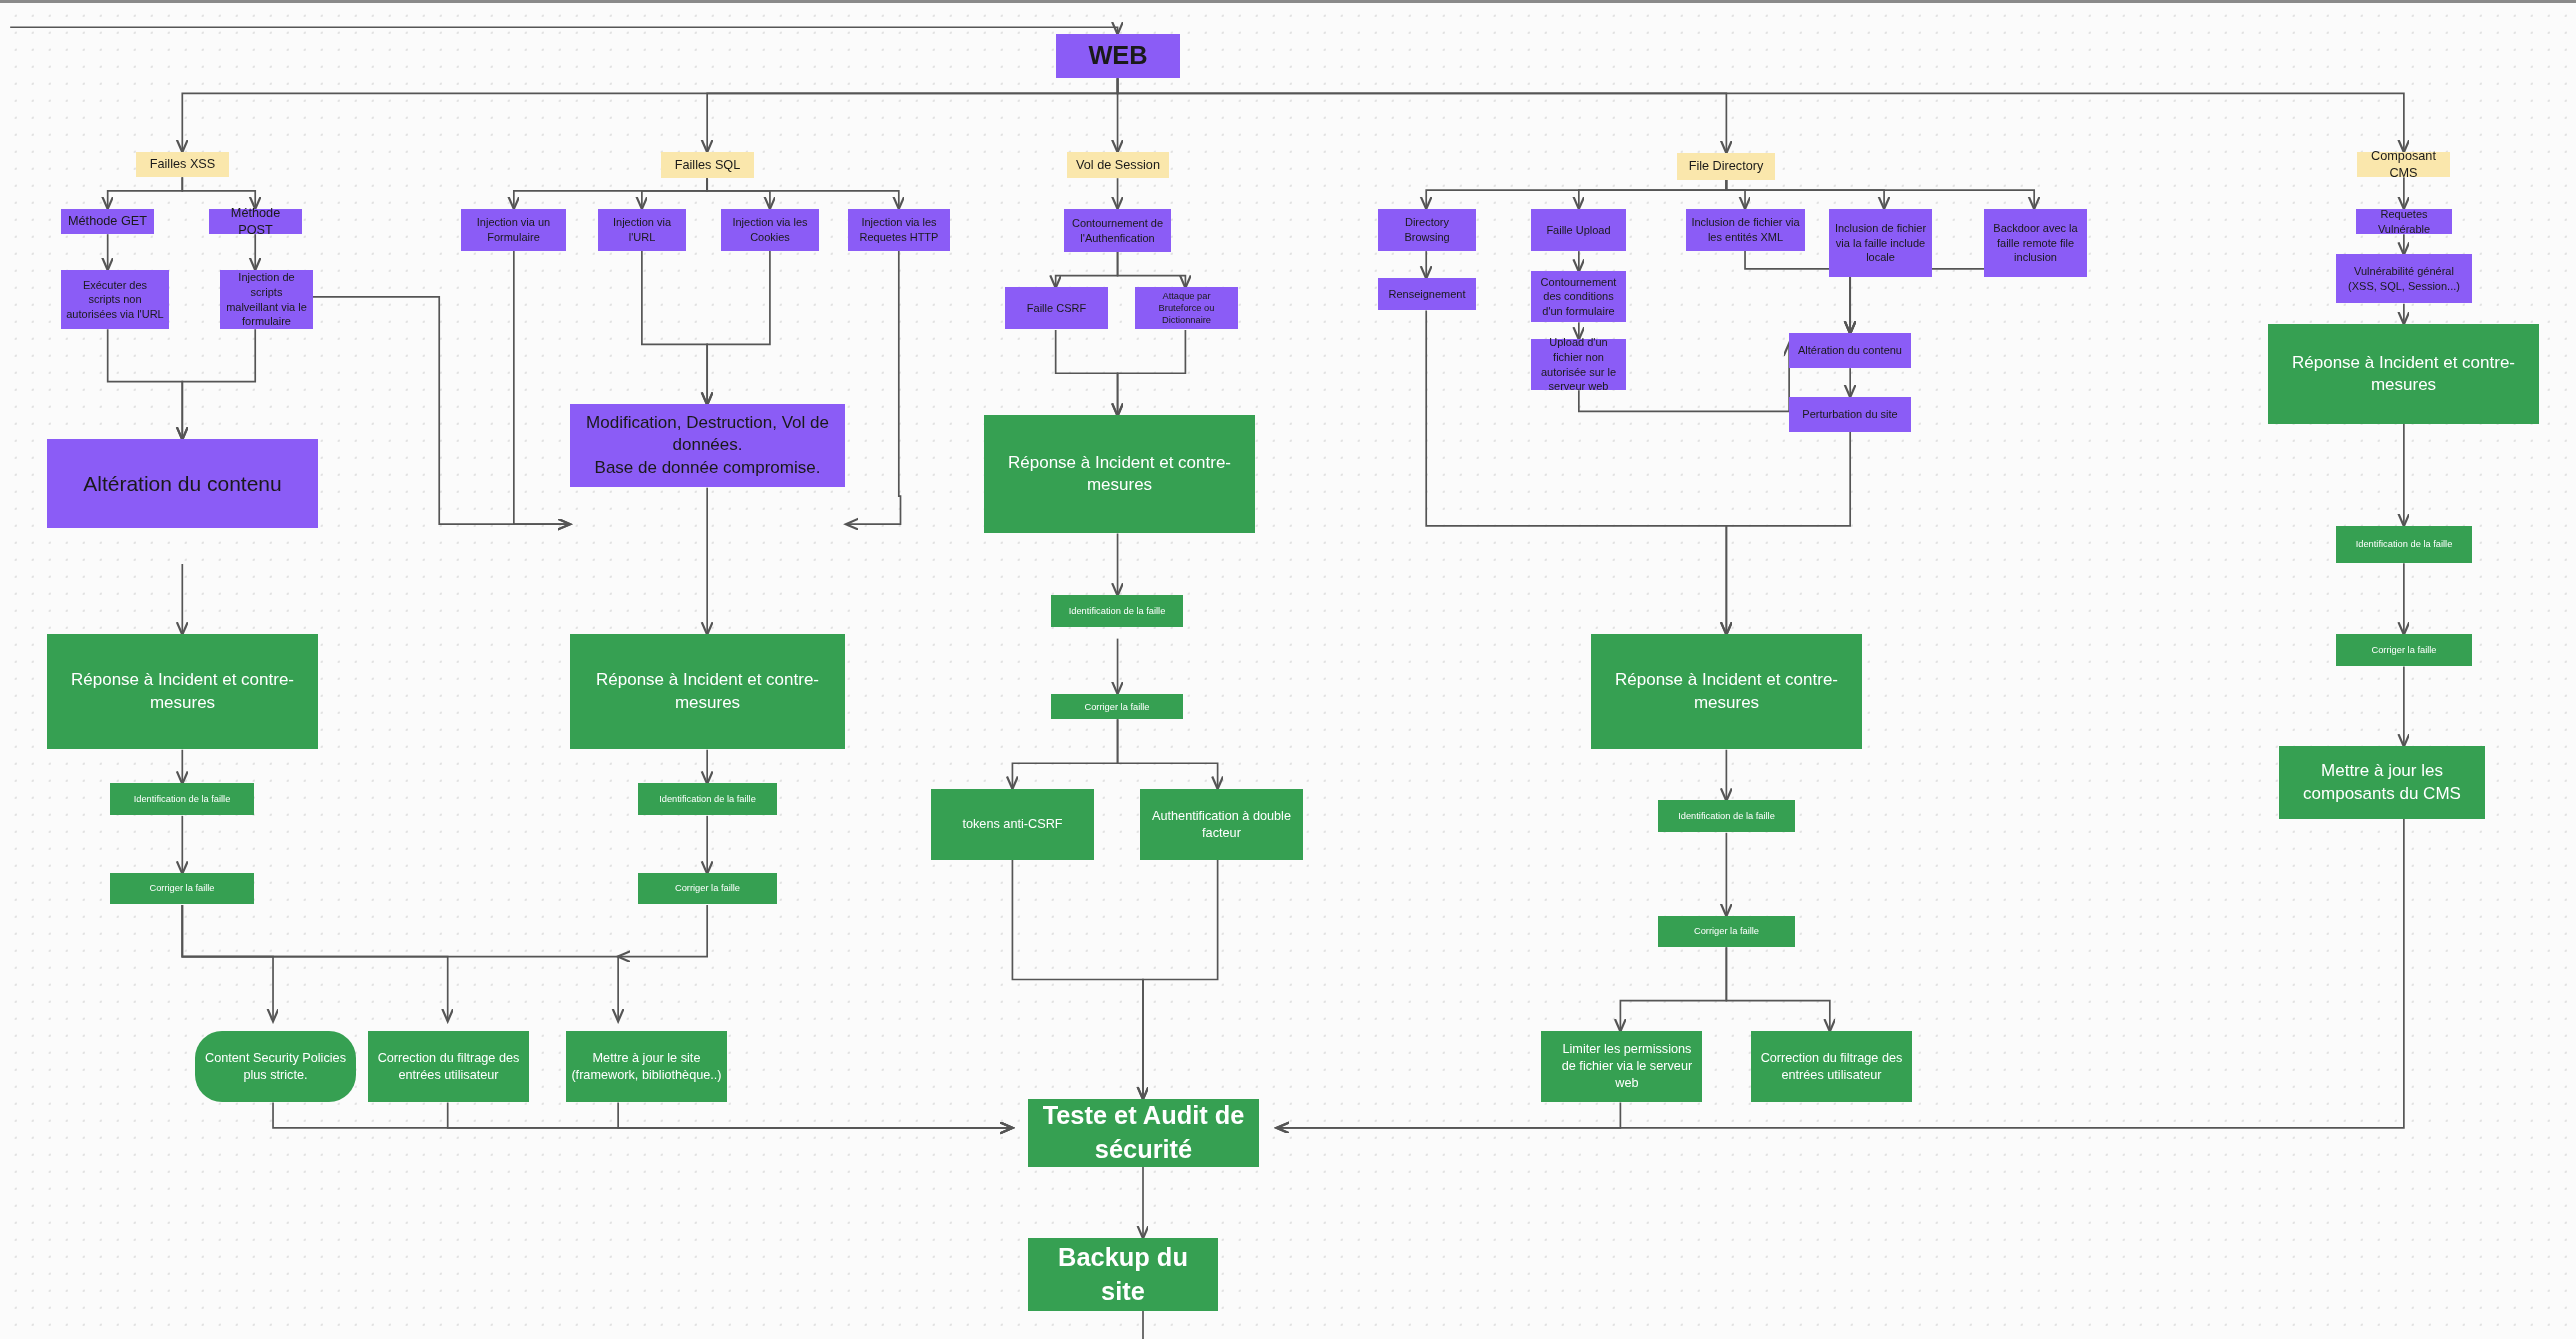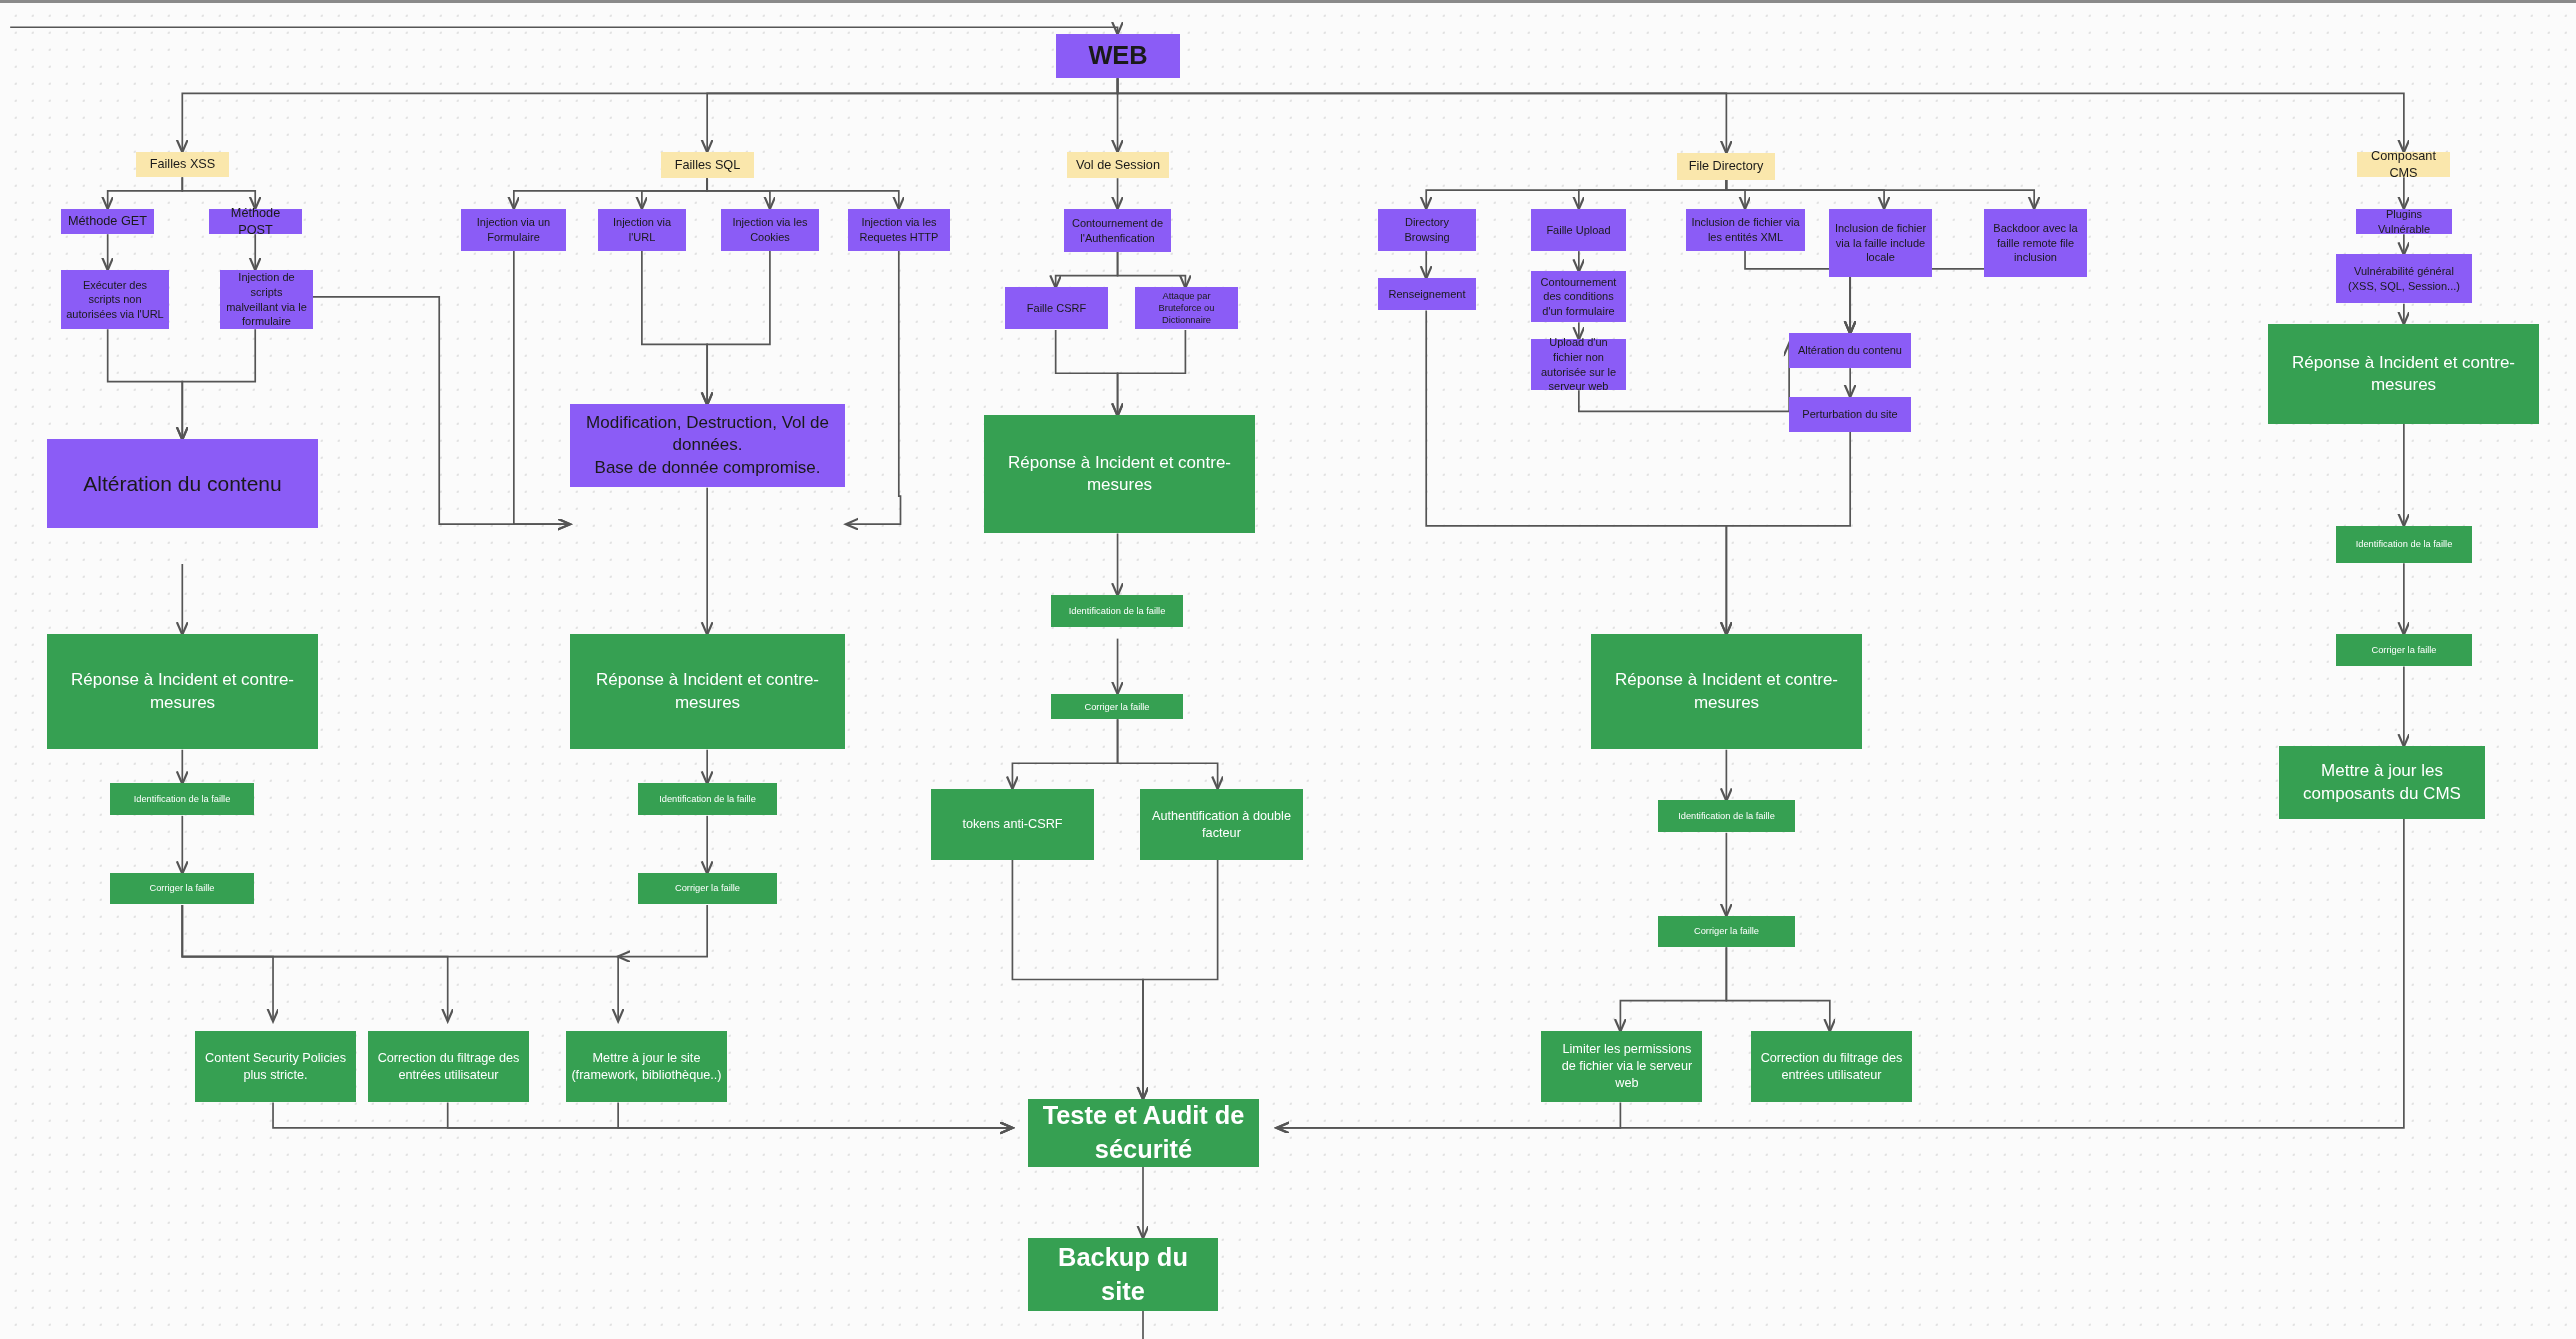--- a/index.html
+++ b/index.html
@@ -242,33 +242,33 @@
 <div class="node green sz-xs" style="left:1658px;top:800px;width:137px;height:32px;">
   <span>Identification de la faille</span></div>
 <div class="node green sz-xs" style="left:1658px;top:916px;width:137px;height:31px;">
   <span>Corriger la faille</span></div>
 <div class="node green sz-md" style="left:1541px;top:1031px;width:161px;height:71px;padding-left:16px;">
   <span>Limiter les permissions de fichier via le serveur web</span></div>
 <div class="node green sz-md" style="left:1751px;top:1031px;width:161px;height:71px;">
   <span>Correction du filtrage des entrées utilisateur</span></div>
 
 <div class="node orange sz-sm" style="left:2356px;top:209px;width:96px;height:25.4px;">
-  <span>Plugins Vulnérable</span></div>
+  <span>Requetes Vulnérable</span></div>
 <div class="node orange sz-sm" style="left:2336px;top:254px;width:136px;height:49px;">
   <span>Vulnérabilité général (XSS, SQL, Session...)</span></div>
 <div class="node green sz-lg" style="left:2268px;top:324px;width:271px;height:100px;">
   <span>Réponse à Incident et contre-mesures</span></div>
 <div class="node green sz-xs" style="left:2336px;top:526px;width:136px;height:37px;">
   <span>Identification de la faille</span></div>
 <div class="node green sz-xs" style="left:2336px;top:634px;width:136px;height:32px;">
   <span>Corriger la faille</span></div>
 <div class="node green sz-lg" style="left:2279px;top:746px;width:206px;height:73px;">
   <span>Mettre à jour les composants du CMS</span></div>
 
-<div class="node green sz-md" style="left:195px;top:1031px;width:161px;height:71px;">
+<div class="node green sz-md" style="left:195px;top:1031px;width:161px;height:71px;border-radius:27px;">
   <span>Content Security Policies plus stricte.</span></div>
 <div class="node green sz-md" style="left:368px;top:1031px;width:161px;height:71px;">
   <span>Correction du filtrage des entrées utilisateur</span></div>
 <div class="node green sz-md" style="left:566px;top:1031px;width:161px;height:71px;">
   <span>Mettre à jour le site (framework, bibliothèque..)</span></div>
 
 <div class="node green sz-xxl" style="left:1028px;top:1099px;width:231px;height:68px;">
   <span>Teste et Audit de sécurité</span></div>
 <div class="node green sz-xxl" style="left:1028px;top:1238px;width:190px;height:73px;">
   <span>Backup du site</span></div>

